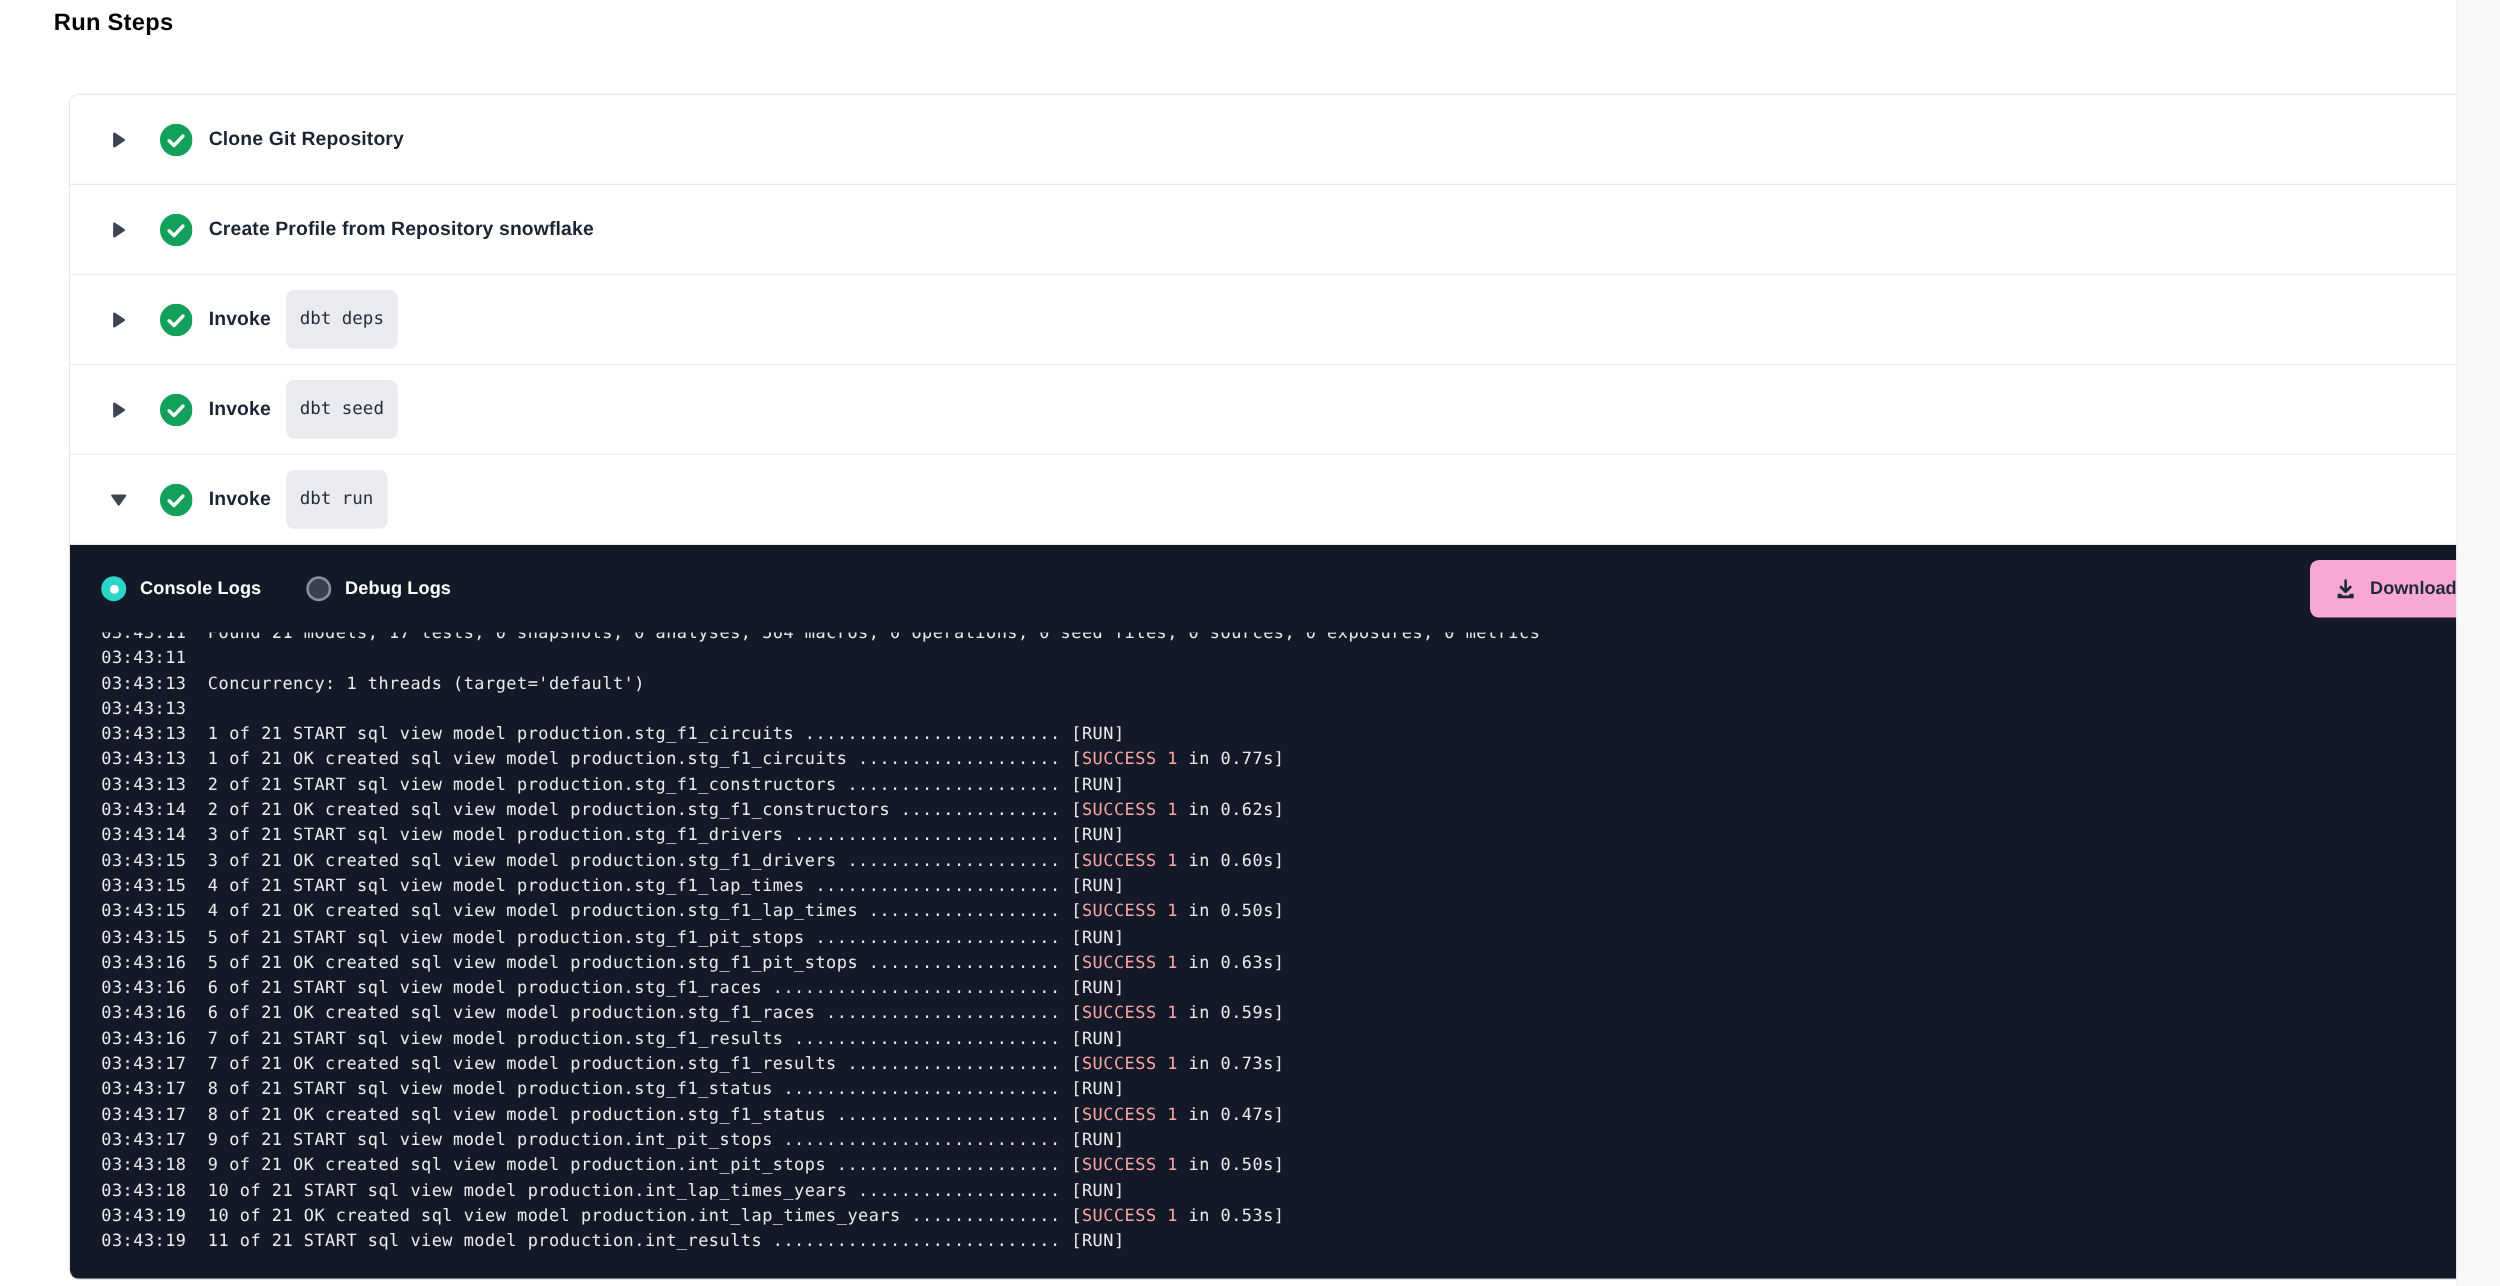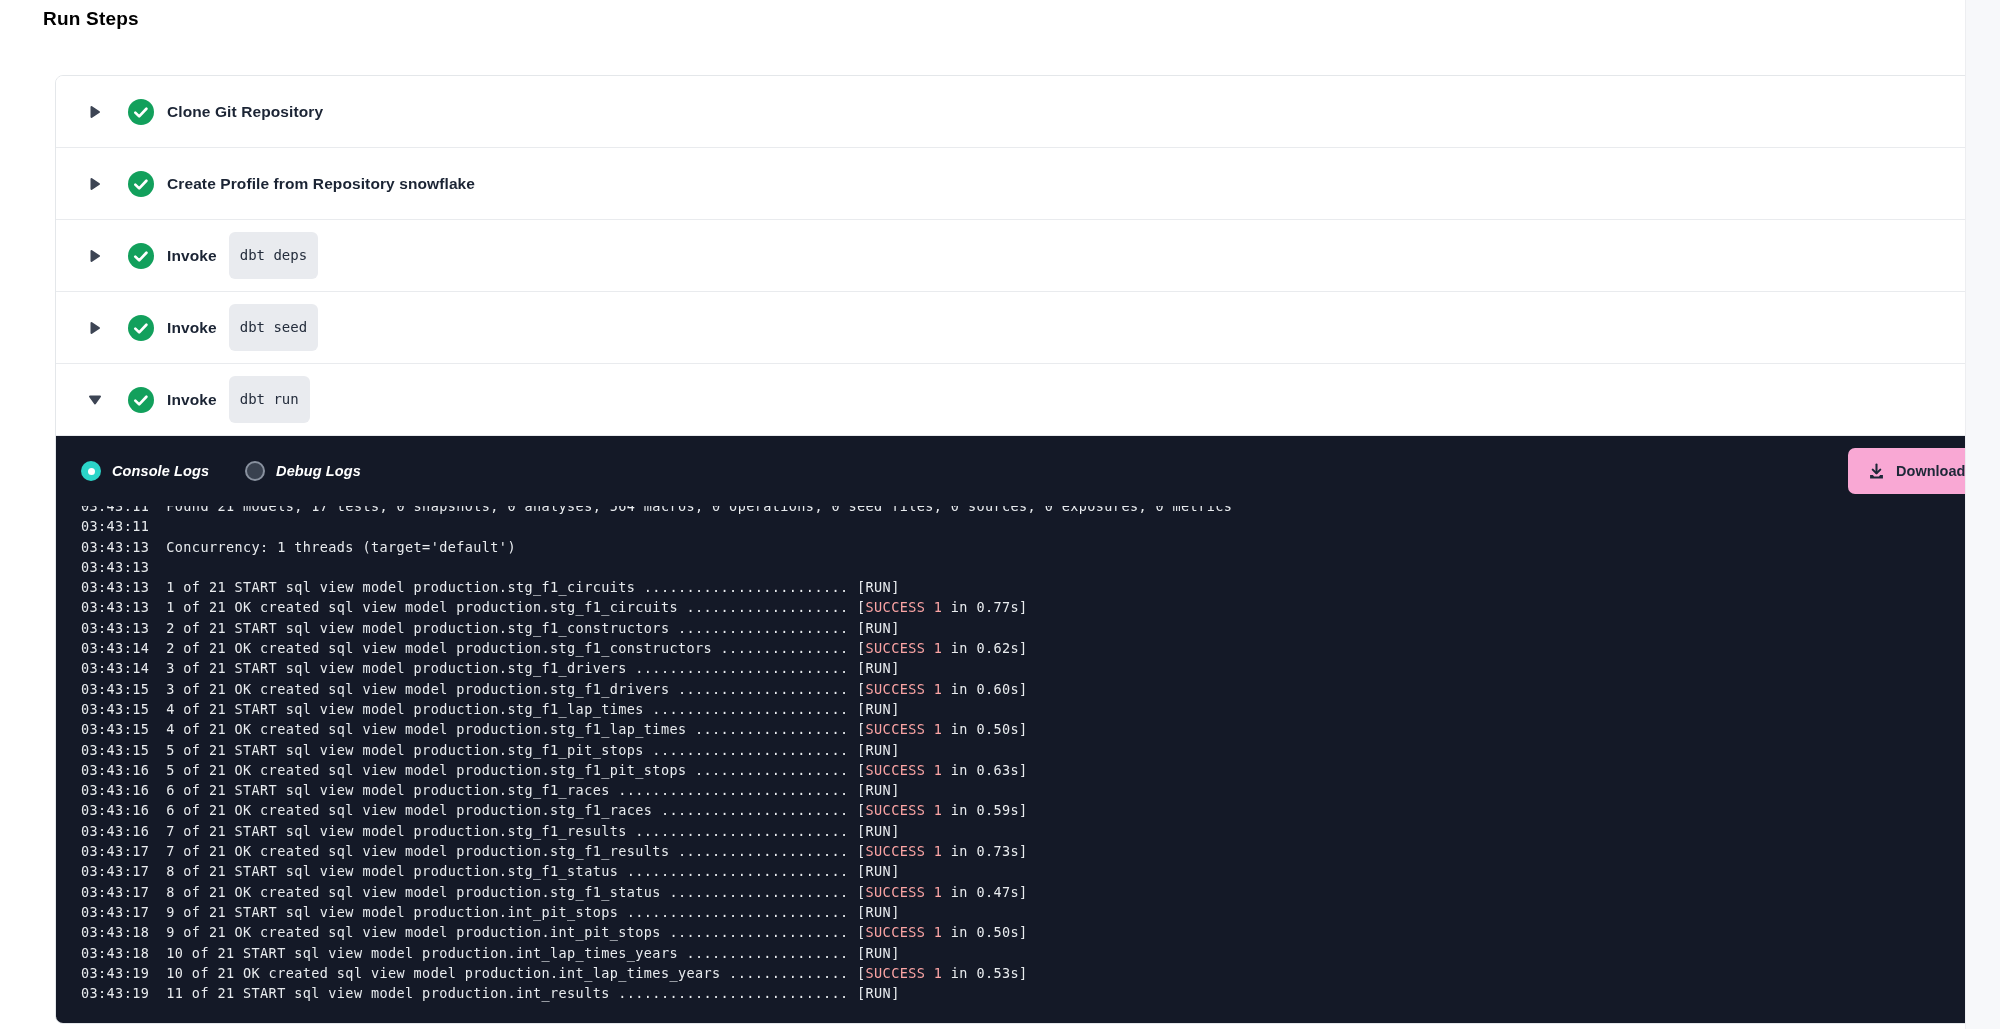--- a/index.html
+++ b/index.html
@@ -158,21 +158,21 @@
       </svg>
     </span>
     <span class="step-title">Invoke</span>
     <span class="step-cmd">dbt run</span>
     <span class="duration">1m 26s</span>
   </div>
 </div>
 
   <div class="console">
     <div class="console-header">
-      <span id="tabs" style="display:flex;font-style:italic;">
+      <span id="tabs" style="display:flex;">
   <span class="radio-opt">
     <span class="radio sel">
               <span class="dot"></span>
             </span>
     <span class="radio-label">Console Logs</span>
   </span>
 
   <span class="radio-opt">
     <span class="radio unsel"></span>
     <span class="radio-label">Debug Logs</span>

